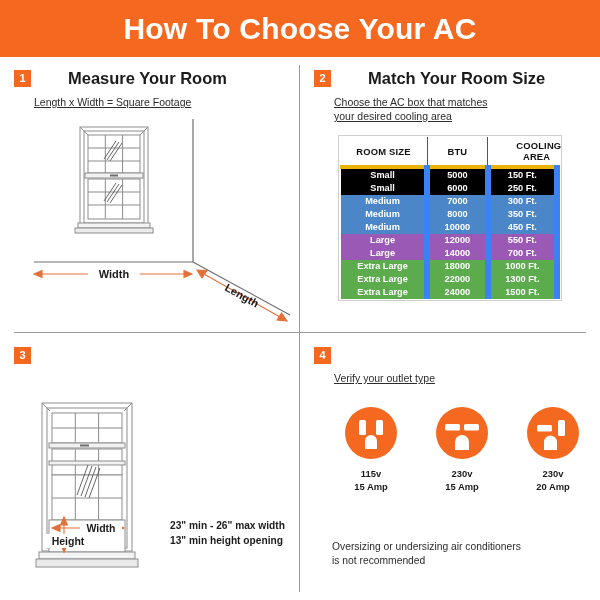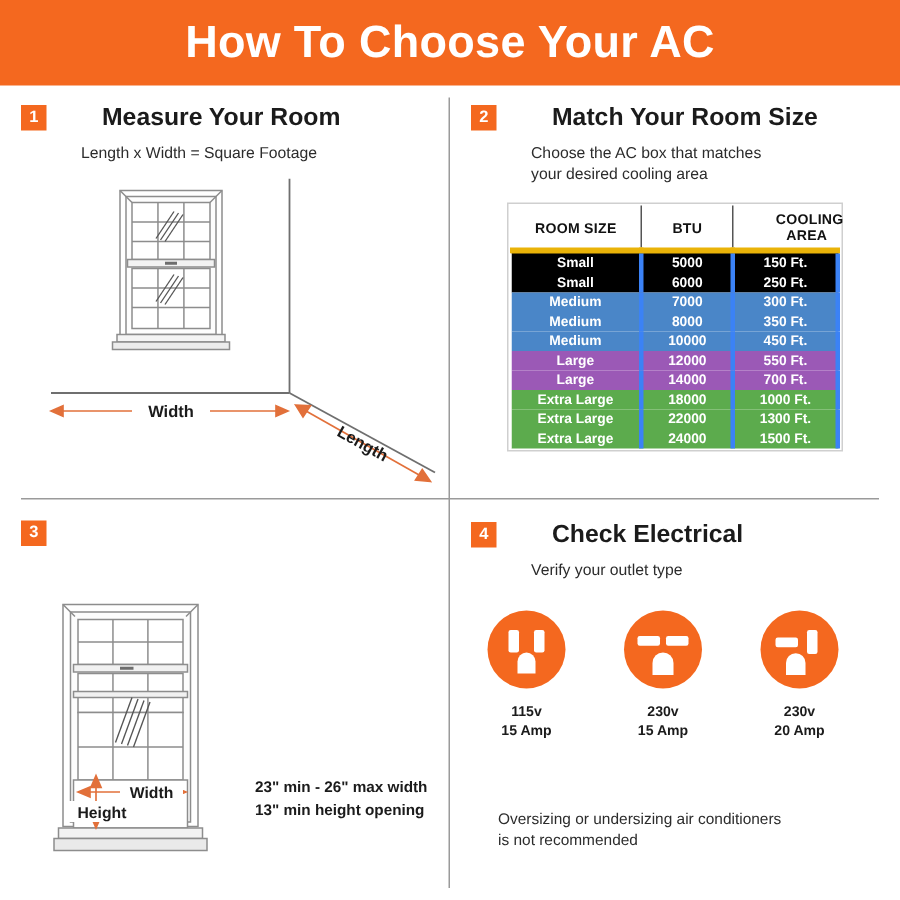--- a/index.html
+++ b/index.html
@@ -36,34 +36,35 @@
   
   .step-head{display:flex;align-items:center;gap:9px;}
   .step-num{
     width:17px;height:17px;background:#f4681f;color:#fff;
     font-size:11px;font-weight:bold;line-height:17px;text-align:center;
     flex:0 0 auto;
   }
   .step-title{font-size:16.5px;font-weight:bold;color:#1b1b1b;white-space:nowrap;margin-left:28px;}
   .step-sub{
     font-size:10.5px;color:#2c2c2c;line-height:14px;
-    margin:7px 0 0 40px;
+    margin:7px 0 0 20px;
+    text-decoration:underline;
   }
 
   
   .table-wrap{
     margin:12px 0 0 24px;width:224px;
     border:1px solid #cfcfcf;background:#fff;padding:1px;
     box-sizing:border-box;
   }
   table.btu{border-collapse:collapse;width:100%;table-layout:fixed;
     font-size:9.2px;font-weight:bold;}
   table.btu td,table.btu th{
     padding:1px 0 1px 0;text-align:center;line-height:11px;
-    border-left:1px solid #ffffff;border-right:3px solid #3b82f6;
+    border-left:1px solid #ffffff;border-right:6px solid #3b82f6;
   }
   table.btu thead th{
     background:#ffffff;color:#111;font-size:9.4px;letter-spacing:.2px;
     padding:3px 0;border-left:1px solid #555;border-right:1px solid #555;
   }
   table.btu thead th:first-child{border-left:none;}
   table.btu thead th:last-child{border-right:none;padding-left:28px;}
   table.btu thead tr{border-bottom:4px solid #eab308;}
   tr.r-small td{background:#000000;color:#ffffff;}
   tr.r-medium td{background:#4a86c8;color:#ffffff;}
@@ -73,21 +74,21 @@
   table.btu col.c2{width:28%;}
   table.btu col.c3{width:32%;}
 
   
   .diagram{position:absolute;}
   .d1{left:14px;top:50px;width:272px;height:210px;}
   .d3{left:8px;top:48px;width:280px;height:200px;}
 
   
   .outlets{
-    position:absolute;left:0;top:58px;width:256px;
+    position:absolute;left:20px;top:58px;width:256px;
     display:flex;justify-content:space-between;
   }
   .outlet{width:74px;text-align:center;}
   .outlet-cap{font-size:9.4px;font-weight:bold;color:#1b1b1b;line-height:12.5px;margin-top:7px;}
   .q4-note{
     position:absolute;left:18px;top:193px;width:250px;
     font-size:10.3px;color:#2c2c2c;line-height:14px;
   }
 
   
@@ -318,21 +319,20 @@
         <div class="win-note">
           <div>23" min - 26" max width</div>
           <div>13" min height opening</div>
         </div>
       </div>
     </div>
 
     <div class="quad q4">
       <div class="step-head">
         <div class="step-num">4</div>
-        <div class="step-title">Check Electrical</div>
       </div>
       <div class="step-sub">Verify your outlet type</div>
 
       <div class="outlets">
 
         <div class="outlet">
           <svg width="74" height="56" viewBox="0 0 74 56">
             <circle cx="37" cy="28" r="26" fill="#f4681f"></circle>
             <rect x="25" y="15" width="7" height="15" rx="1.5" fill="#ffffff"></rect>
             <rect x="42" y="15" width="7" height="15" rx="1.5" fill="#ffffff"></rect>

